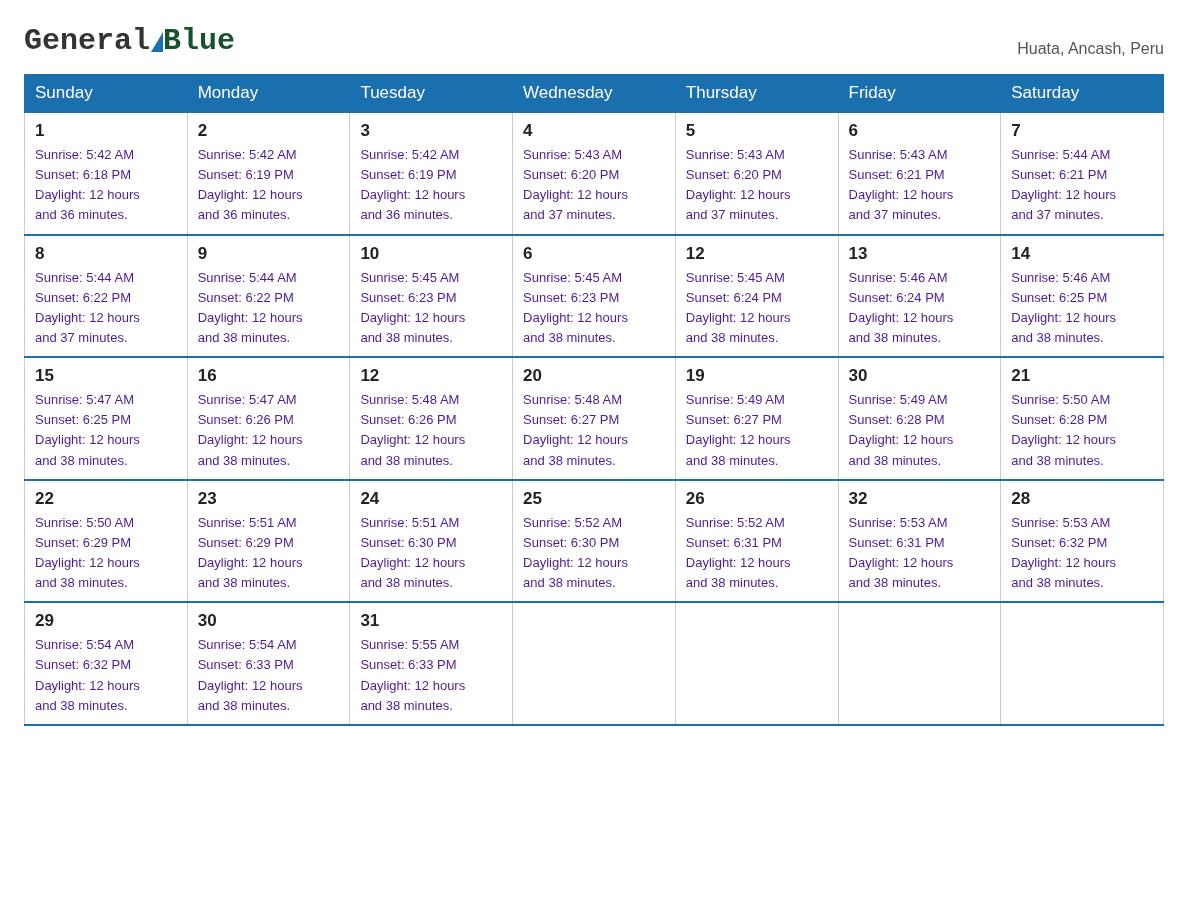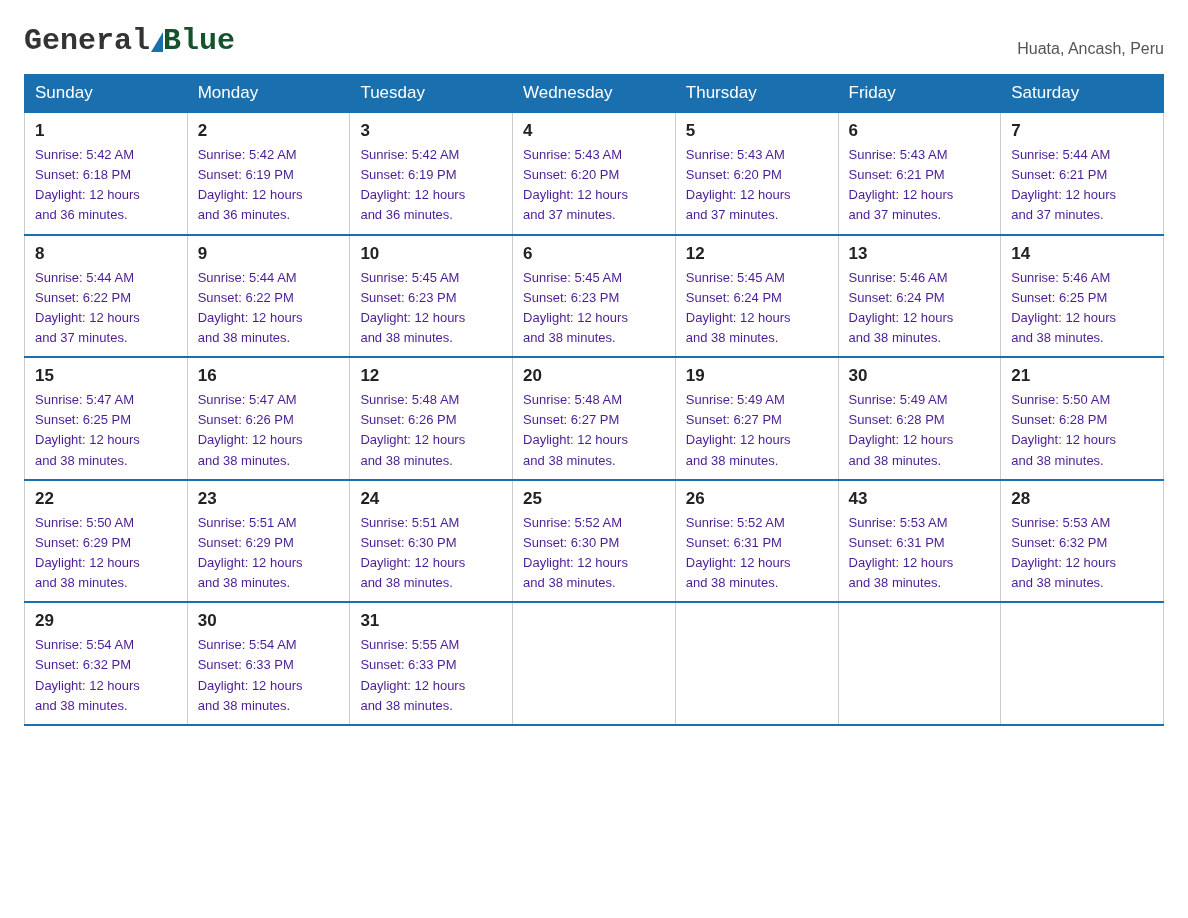--- a/index.html
+++ b/index.html
@@ -233,21 +233,21 @@
         </td>
         <td>
           <span class="day-number">25</span>
           <div class="day-info">Sunrise: 5:52 AM<br>Sunset: 6:30 PM<br>Daylight: 12 hours<br>and 38 minutes.</div>
         </td>
         <td>
           <span class="day-number">26</span>
           <div class="day-info">Sunrise: 5:52 AM<br>Sunset: 6:31 PM<br>Daylight: 12 hours<br>and 38 minutes.</div>
         </td>
         <td>
-          <span class="day-number">43</span>
+          <span class="day-number">32</span>
           <div class="day-info">Sunrise: 5:53 AM<br>Sunset: 6:31 PM<br>Daylight: 12 hours<br>and 38 minutes.</div>
         </td>
         <td>
           <span class="day-number">28</span>
           <div class="day-info">Sunrise: 5:53 AM<br>Sunset: 6:32 PM<br>Daylight: 12 hours<br>and 38 minutes.</div>
         </td>
       </tr>
       <tr>
         <td>
           <span class="day-number">29</span>

